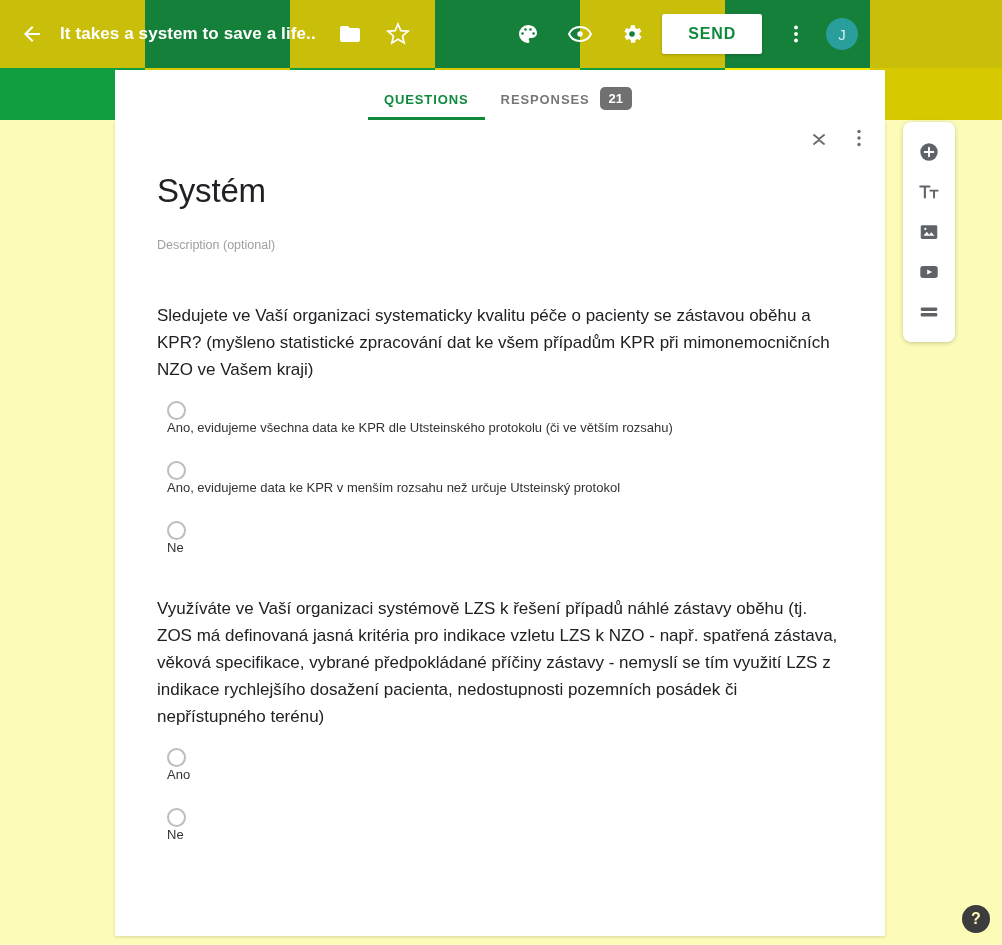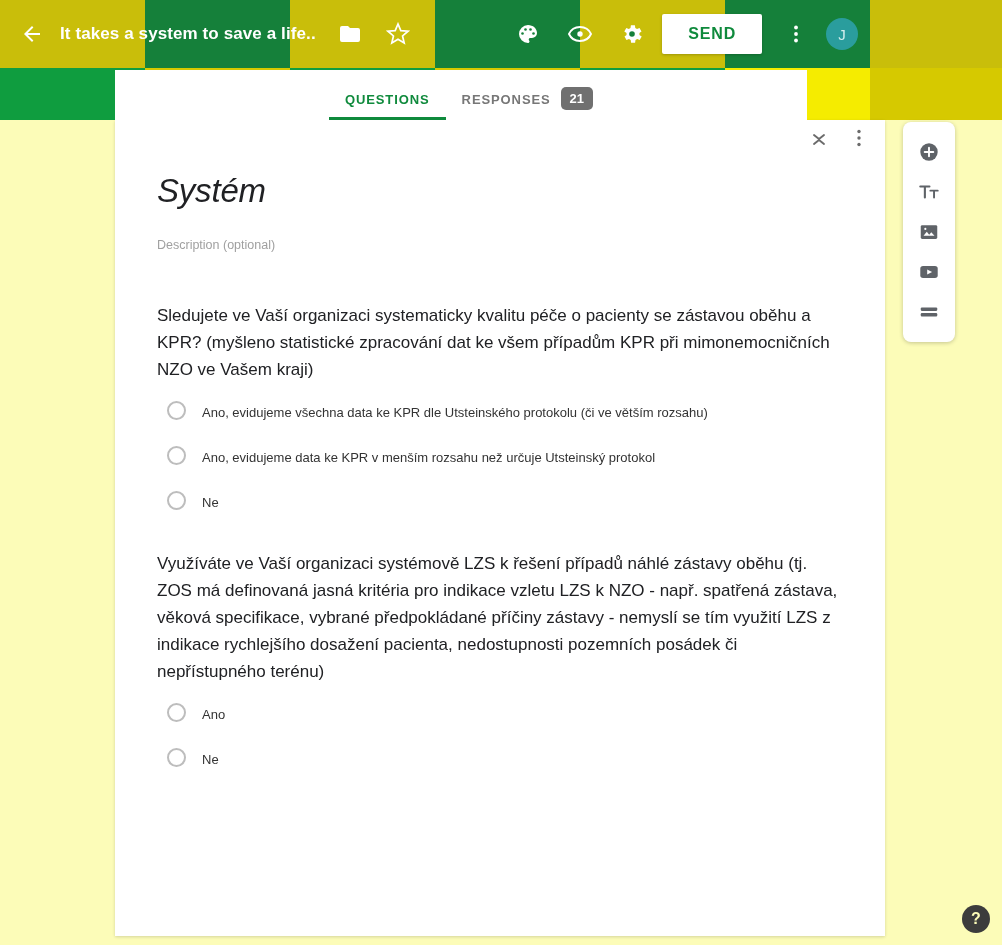--- a/index.html
+++ b/index.html
@@ -56,21 +56,21 @@
   #more-icon{margin-left:22px;margin-right:10px;}
   #avatar{
     width:32px;height:32px;border-radius:50%;background:#2a9d9d;
     color:#d6efef;font-size:15px;display:flex;align-items:center;
     justify-content:center;margin-right:18px;margin-left:8px;flex:0 0 32px;
     cursor:pointer;
   }
 
   
   #tabs-bar{
-    position:absolute;left:115px;top:70px;width:692px;height:50px;
+    position:absolute;left:115px;top:70px;width:770px;height:50px;
     background:#ffffff;z-index:6;display:flex;align-items:flex-end;
     justify-content:center;
   }
   .tab{
     font-size:13px;font-weight:bold;letter-spacing:.9px;
     padding:0 16px 13px 16px;cursor:pointer;position:relative;
   }
   .tab.active{color:#0f8a3c;}
   .tab.inactive{color:#777777;}
   .tab.active:after{
@@ -93,31 +93,31 @@
     display:flex;align-items:center;padding-left:42px;padding-right:40px;
     clip-path:polygon(0 0, 100% 0, calc(100% - 22px) 100%, 0 100%);
   }
   #section-label{color:#ffffff;font-size:13.5px;font-weight:bold;letter-spacing:.2px;}
   #card-actions{position:absolute;right:14px;top:6px;display:flex;align-items:center;}
   .card-act{width:24px;height:24px;margin-left:16px;cursor:pointer;}
 
   #card-body{padding:52px 42px 0 42px;}
   #section-title{
     font-size:33px;color:#202124;font-weight:normal;
-    letter-spacing:-.2px;margin:0 0 28px 0;font-style:italic;
+    letter-spacing:-.2px;margin:0 0 28px 0;
   }
   #section-desc{
     font-size:12.5px;color:#a0a0a0;margin-bottom:50px;
   }
 
   .question-block{margin-bottom:40px;}
   .q-text{
     font-size:17px;color:#202124;line-height:27px;margin-bottom:18px;
   }
-  .opt-row{display:flex;align-items:flex-end;margin:0 0 26px 10px;}
+  .opt-row{display:flex;align-items:flex-start;margin:0 0 26px 10px;flex-direction:column;}
   .radio{
     width:19px;height:19px;border-radius:50%;border:2px solid #bdbdbd;
     flex:0 0 19px;margin-right:16px;box-sizing:border-box;cursor:pointer;
   }
   .opt-label{font-size:13px;color:#333333;}
   .opt-row.placeholder .opt-label{color:#b5b5b5;}
   .opt-row.placeholder .radio{border-color:#d4d4d4;}
 
   
   #right-rail{

